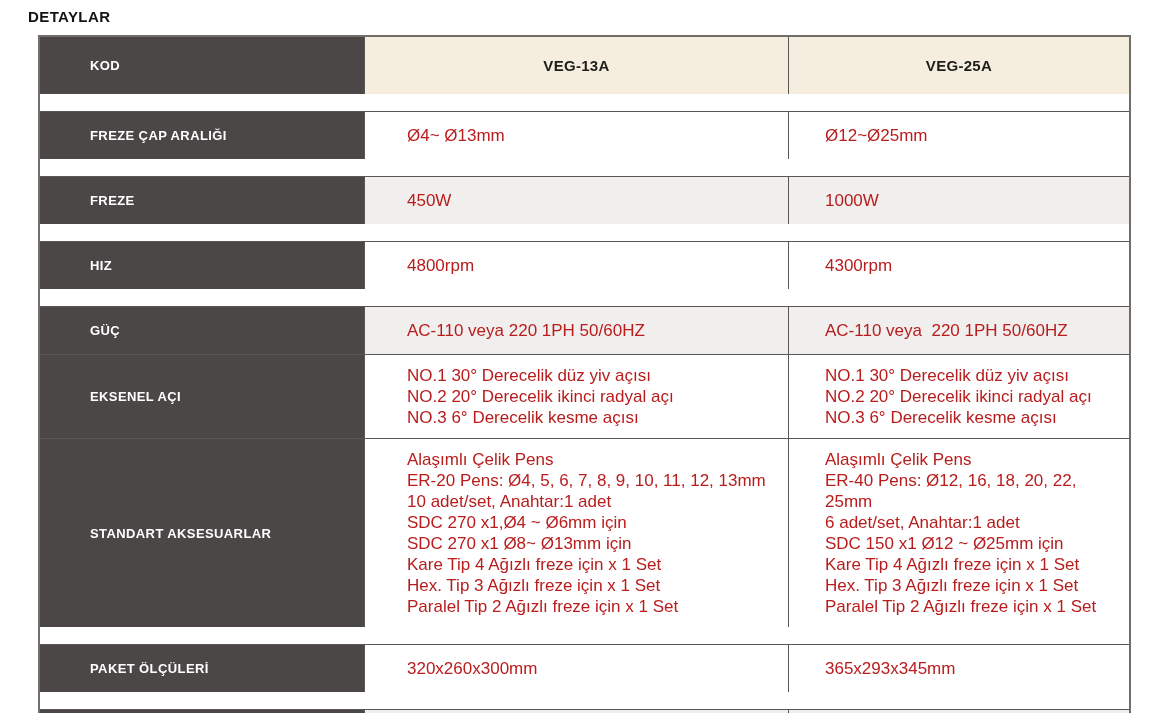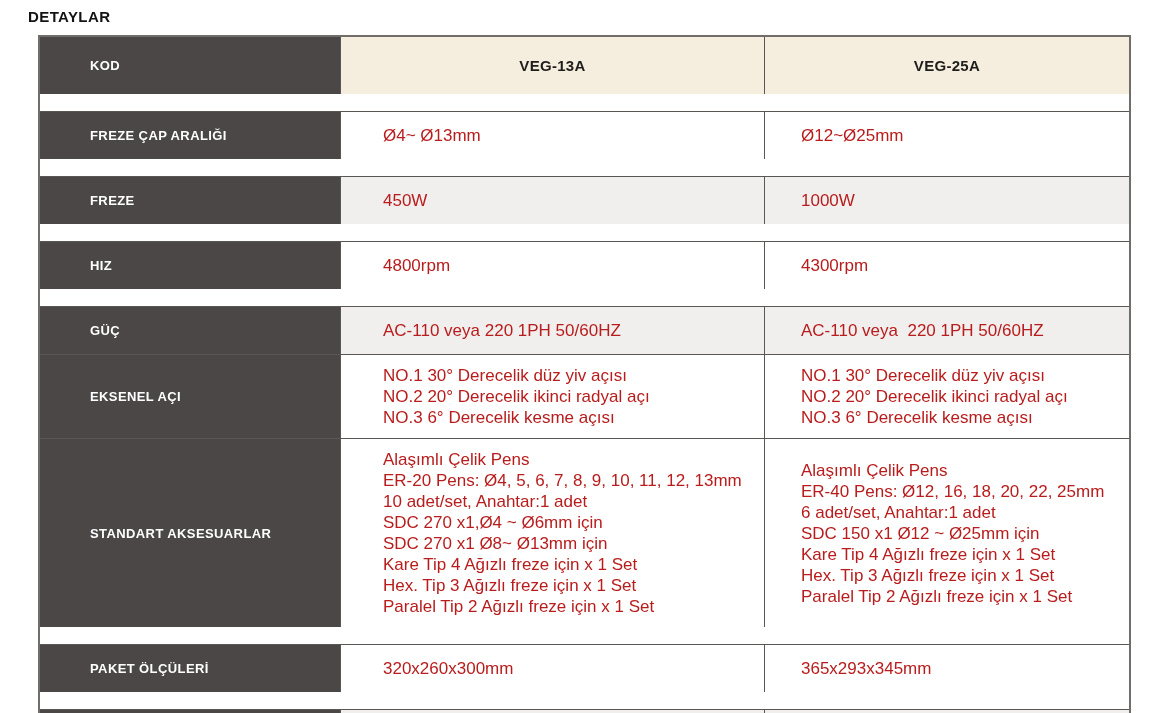--- a/index.html
+++ b/index.html
@@ -19,21 +19,21 @@
   .trow { display:flex; border-top:1px solid #5a5653; }
   .trow:first-child { border-top:none; }
   
   .rh-hdr { min-height:57px; }
   .rh-s   { min-height:47px;margin-top:17px; }
   .rh-m   { min-height:69px; }
   .rh-l   { min-height:177px; }
   .rh-f   { min-height:56px;border-radius:7px; }
   
   .lbl {
-    width:300px; box-sizing:border-box; flex:none;
+    width:324px; box-sizing:border-box; flex:none;
     background:#4b4747; color:#ffffff;
     font-weight:bold; font-size:13px; letter-spacing:.4px;
     display:flex; align-items:center; padding-left:50px;
   }
   
   .c2, .c3 {
     box-sizing:border-box; background:#ffffff;
     border-left:1px solid #5a5653;
     display:flex; align-items:center;
     font-size:17px; color:#b91c1c; line-height:21px;

